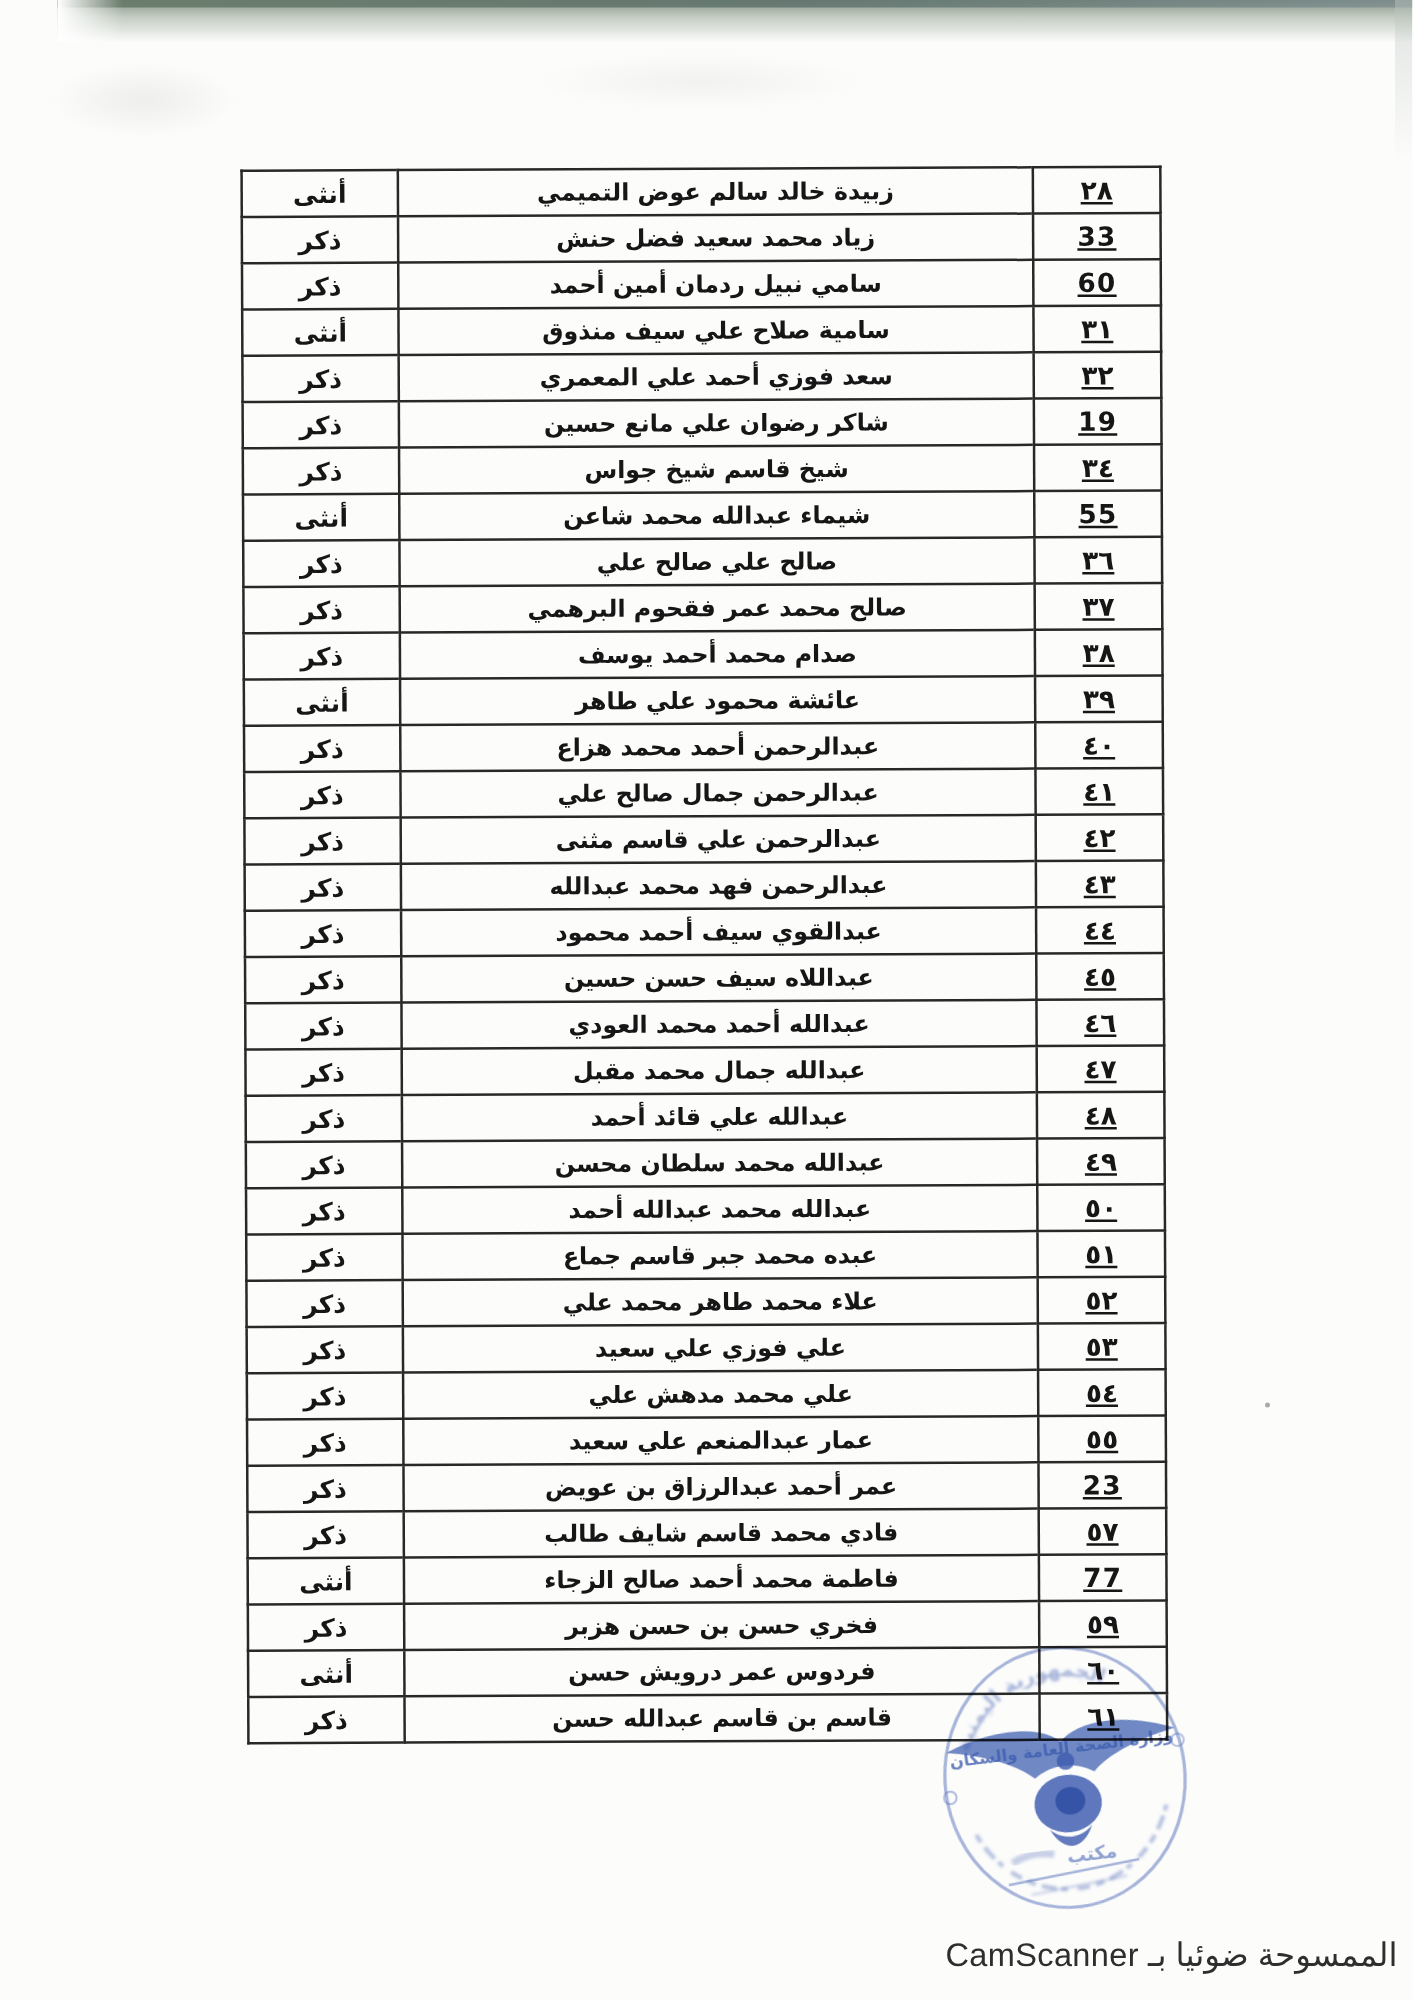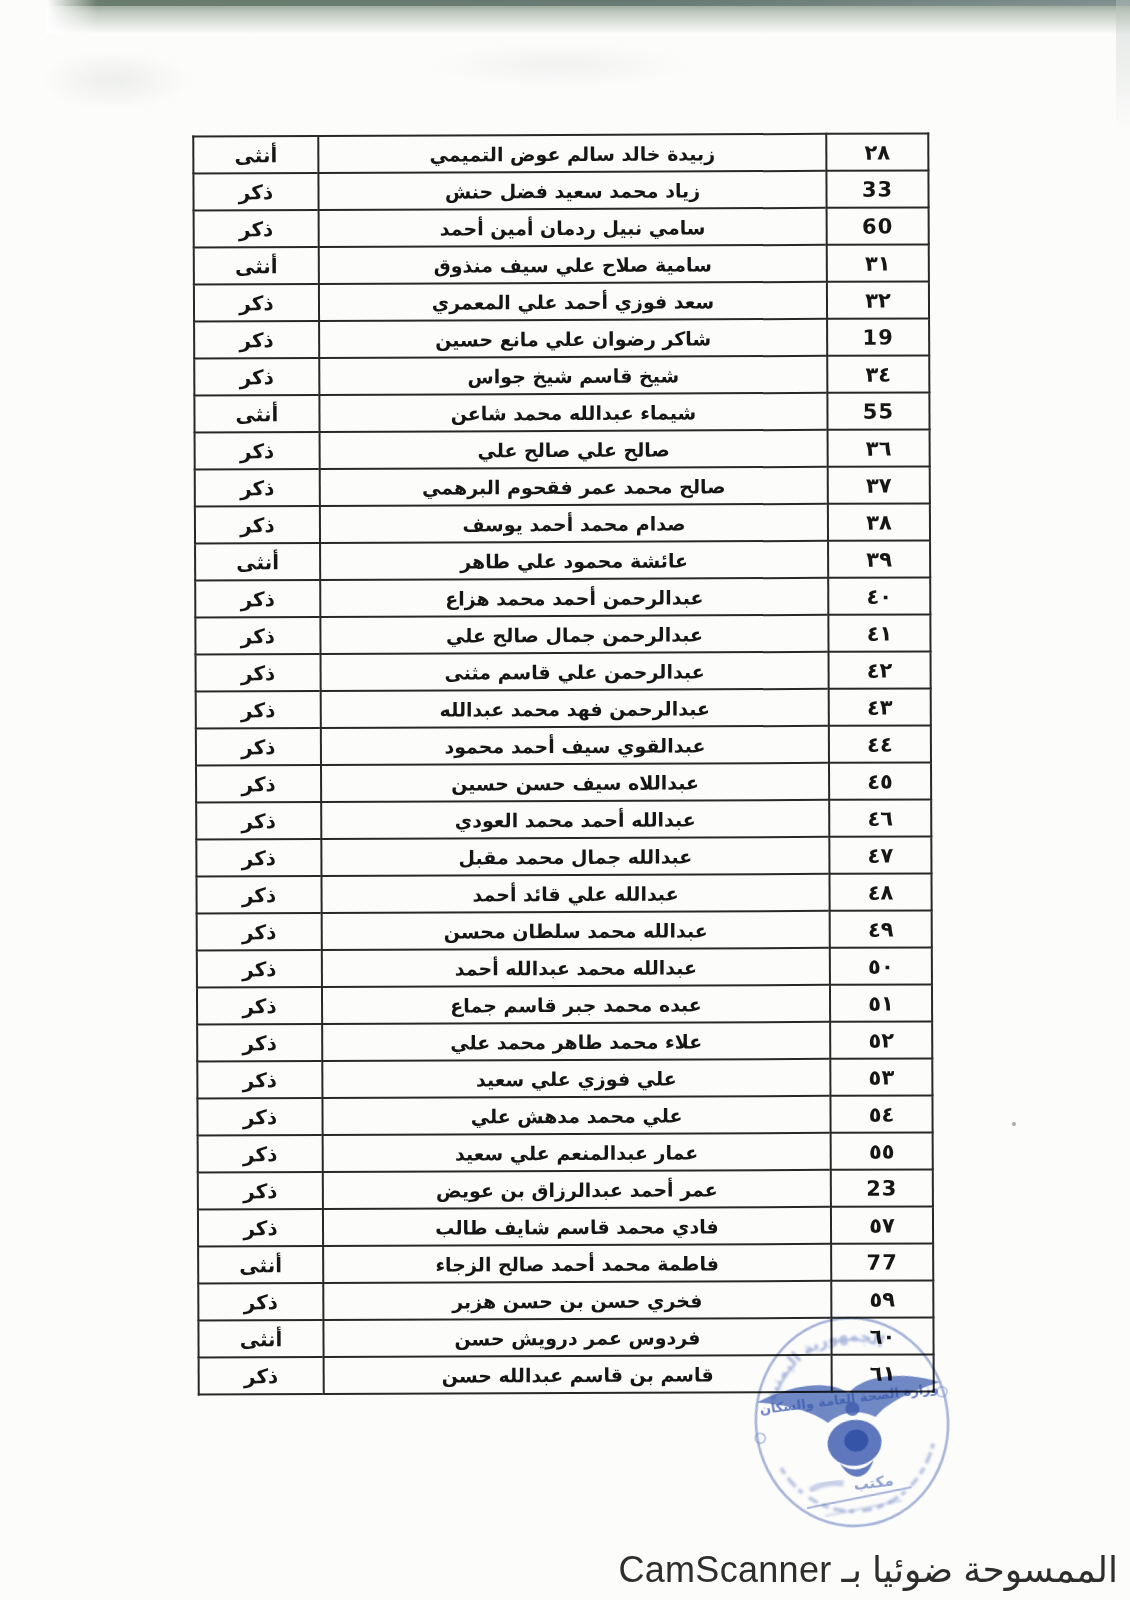--- a/index.html
+++ b/index.html
@@ -44,35 +44,35 @@
     border-collapse:collapse;table-layout:fixed;width:735px;
     direction:rtl;
   }
   table.roster td{
     border:2px solid #282828;
     height:37px;box-sizing:border-box;
     text-align:center;vertical-align:middle;
     color:#161616;overflow:hidden;white-space:nowrap;
     padding:0 4px;
   }
-  td.c-no{font-size:21px;font-weight:bold;letter-spacing:1px;}
+  td.c-no{font-size:21px;font-weight:bold;letter-spacing:1px;text-decoration:underline;}
   td.c-name{font-size:19px;font-weight:bold;}
   td.c-gender{font-size:20px;font-weight:bold;}
   
   .stamp{
     position:absolute;left:742px;top:1307px;width:220px;height:230px;
     transform:rotate(-7deg);
     mix-blend-mode:multiply;opacity:.92;
   }
   
   .watermark{
     position:absolute;top:1549px;right:12px;
     direction:rtl;
     font-family:"Liberation Sans","DejaVu Sans",sans-serif;
-    font-size:36px;color:#2e2e2e;letter-spacing:.3px;
+    font-size:26px;color:#2e2e2e;letter-spacing:.3px;
   }
 </style>
 </head>
 <body>
 
 <div class="paper">
 
   <div class="band"></div>
   <div class="band-top"></div>
   <div class="band-fade-left"></div>

